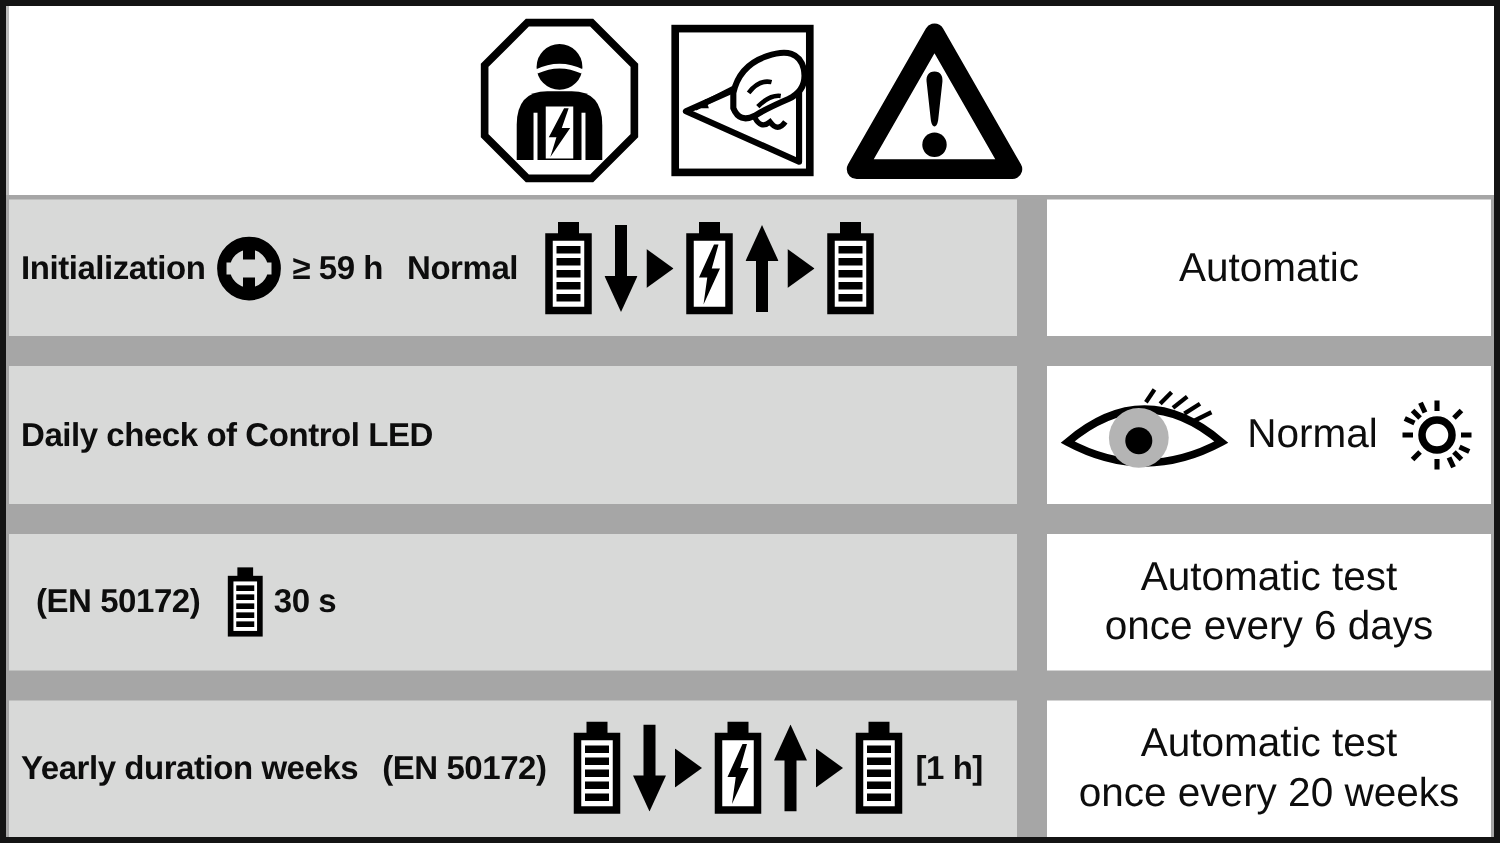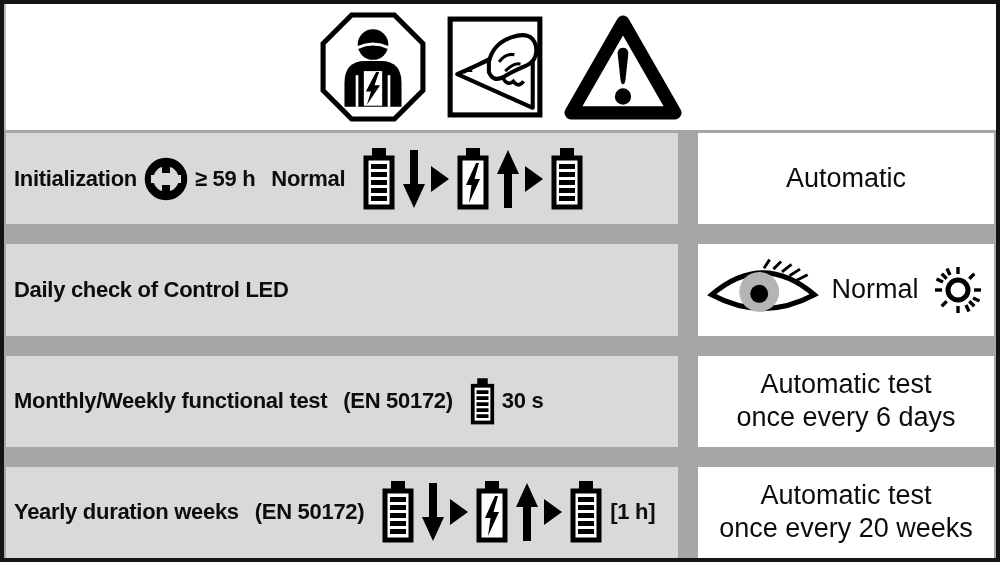--- a/index.html
+++ b/index.html
@@ -220,21 +220,20 @@
               <line x1="16" y1="5.5" x2="19" y2="12"></line>
               <line x1="35" y1="42" x2="38" y2="48.5"></line>
               <line x1="5.5" y1="16" x2="12" y2="19"></line>
               <line x1="42" y1="35" x2="48.5" y2="38"></line>
             </g>
           </svg>
         </span>
       </div>
 
       <div class="cell cell-left">
-        <span>Monthly/Weekly functional test</span>
         <span class="sp-sm"></span>
         <span>(EN 50172)</span>
         <span class="sp-sm"></span>
         <span>
           <svg class="icon" width="27" height="47" viewBox="0 0 36 62">
             <rect x="11" y="0" width="14" height="8" fill="#000000"></rect>
             <rect x="5" y="10" width="26" height="49" fill="#ffffff" stroke="#000000" stroke-width="5"></rect>
             <rect x="10" y="16" width="16" height="5" fill="#000000"></rect>
             <rect x="10" y="24" width="16" height="5" fill="#000000"></rect>
             <rect x="10" y="32" width="16" height="5" fill="#000000"></rect>

